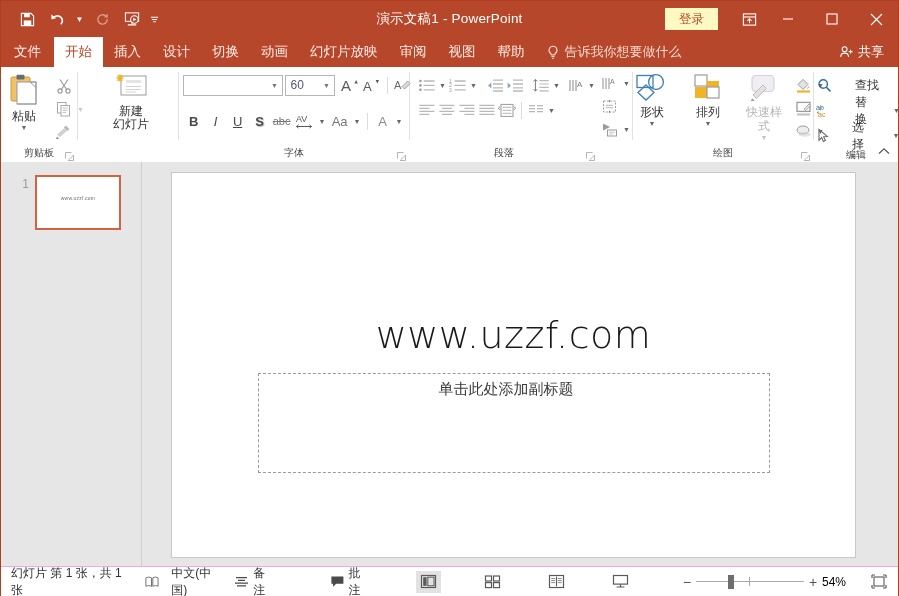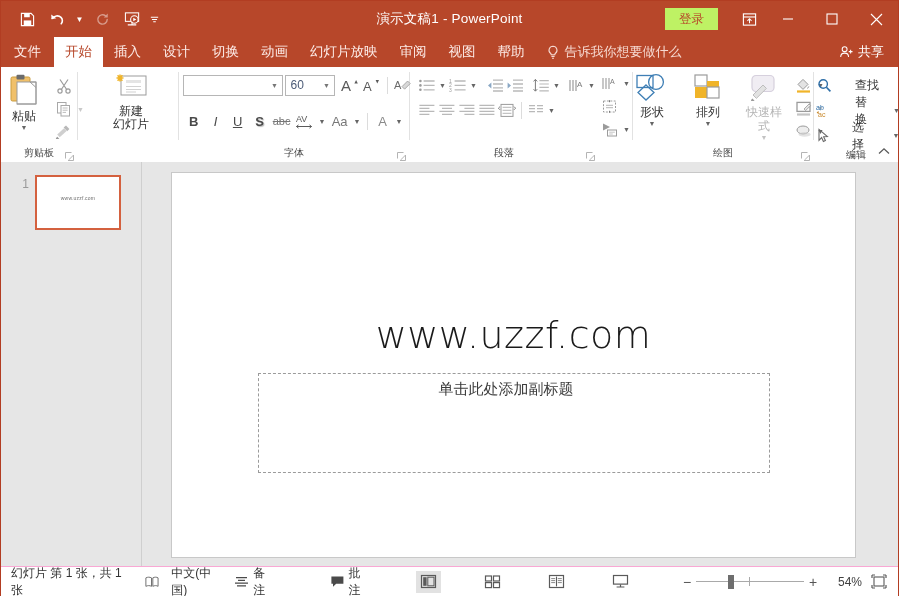--- a/index.html
+++ b/index.html
@@ -23,21 +23,21 @@
   }
   .qat-btn.dim{opacity:.45;}
   .qat-caret{width:13px;height:28px;display:flex;align-items:center;justify-content:center;color:#fff;font-size:8px;}
   .title-text{
     position:absolute;left:0;right:0;top:0;height:36px;
     display:flex;align-items:center;justify-content:center;
     color:#ffffff;font-size:13.5px;letter-spacing:.2px;pointer-events:none;
   }
   .title-right{margin-left:auto;display:flex;align-items:center;height:36px;}
   .signin{
-    background:#bef264;color:#b7472a;font-size:12.5px;
+    background:#fef9c3;color:#b7472a;font-size:12.5px;
     padding:3px 14px;margin-right:14px;line-height:16px;
   }
   .ribbon-display{
     width:34px;height:36px;display:flex;align-items:center;justify-content:center;color:#fff;
   }
   .wbtn{width:44px;height:36px;display:flex;align-items:center;justify-content:center;color:#fff;}
 
   
   .tabstrip{
     position:absolute;left:0;top:36px;width:897px;height:30px;
@@ -171,21 +171,21 @@
   .viewbtn{
     width:28px;height:22px;display:flex;align-items:center;justify-content:center;
   }
   .viewbtn.active{background:#e2e2e2;}
   .zoomwrap{display:flex;align-items:center;gap:0;padding-left:6px;}
   .zsign{width:18px;text-align:center;color:#555;font-size:14px;line-height:14px;}
   .ztrack{position:relative;width:108px;height:14px;}
   .ztrack .line{position:absolute;left:0;right:0;top:6px;height:1px;background:#a9a9a9;}
   .ztrack .mid{position:absolute;left:53px;top:2px;width:1px;height:9px;background:#a9a9a9;}
   .ztrack .knob{position:absolute;left:32px;top:0;width:6px;height:14px;background:#6e6e6e;}
-  .zpct{width:40px;text-align:right;font-size:12px;color:#404040;padding-right:6px;}
+  .zpct{width:40px;text-align:left;font-size:12px;color:#000000;padding-right:6px;}
   .fitbtn{width:22px;height:20px;display:flex;align-items:center;justify-content:center;}
 
   .icon{display:block;}
 </style>
 </head>
 <body>
 
 <div class="app">
 
   <div class="titlebar">

